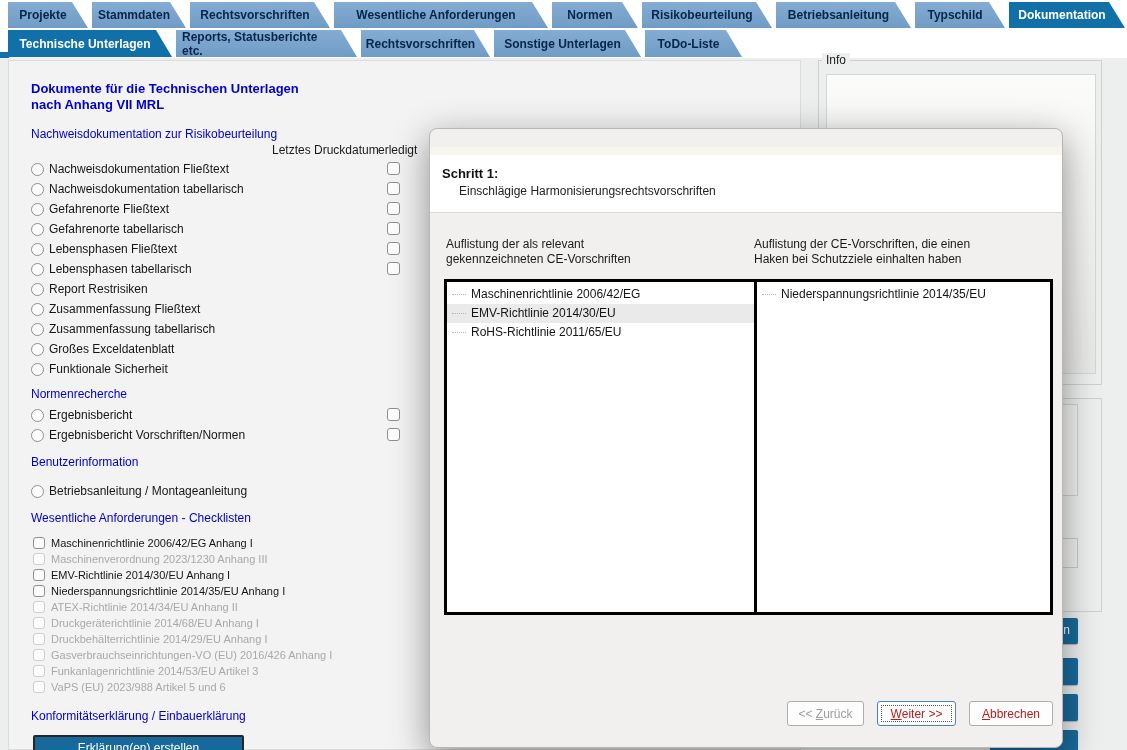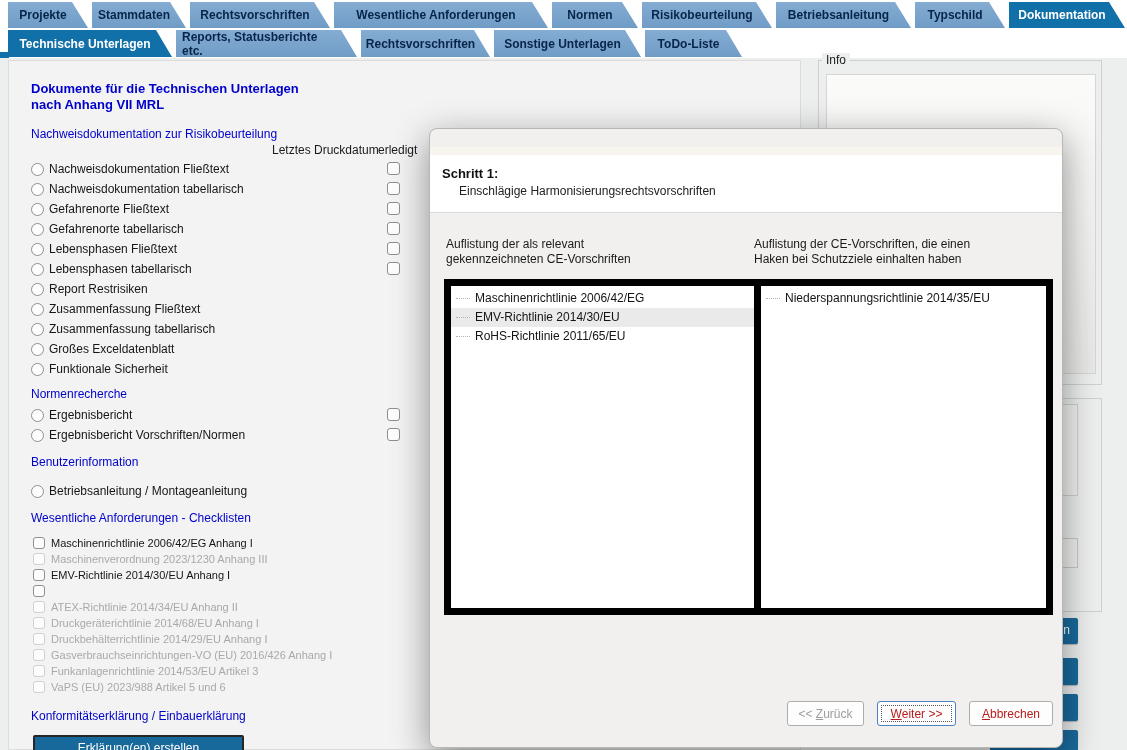--- a/index.html
+++ b/index.html
@@ -94,21 +94,21 @@
   .dtitle-text { font-size:12px; color:#1f1f1f; flex:1 1 auto; }
   .dclose { font-size:14px; color:#333333; cursor:pointer; line-height:14px; }
   .dheader { position:absolute; left:0; top:26px; width:100%; height:58px;
     background:#ffffff; border-bottom:1px solid #d8d8d6; padding:11px 0 0 12px; }
   .step { font-size:13px; font-weight:bold; color:#111111; }
   .stepsub { font-size:12px; color:#222222; margin:3px 0 0 17px; }
   .llabel { position:absolute; top:108px; font-size:12px; line-height:15px; color:#1a1a1a; }
   .l1 { left:16px; }
   .l2 { left:324px; }
   .listbox { position:absolute; top:150px; height:336px; background:#ffffff;
-    border:7px solid #000000; overflow:hidden; padding-top:3px; }
+    border:3px solid #000000; overflow:hidden; padding-top:3px; }
   .lbl1 { left:14px;  width:326px; }
   .lbl2 { left:324px; width:299px; }
   .litem { position:relative; height:19px; line-height:19px; font-size:12px;
     padding-left:24px; white-space:nowrap; color:#141414; cursor:default; }
   .litem::before { content:""; position:absolute; left:5px; top:9px; width:14px;
     border-top:1px dotted #b5b5b5; }
   .litem.sel { background:#eaeaea; }
   .dbuttons { position:absolute; left:0; top:572px; width:100%; height:34px; }
   .dbtn { position:absolute; height:25px; background:#fdfdfd; border:1px solid #adadad;
     border-radius:3px; font-family:"Liberation Sans",sans-serif; font-size:12px;
@@ -228,20 +228,21 @@
         <div class="crow off">
           <span class="cbox"></span>
           <span class="clabel">Maschinenverordnung 2023/1230 Anhang III</span>
         </div>
         <div class="crow">
           <span class="cbox"></span>
           <span class="clabel">EMV-Richtlinie 2014/30/EU Anhang I</span>
         </div>
         <div class="crow">
           <span class="cbox"></span>
+          <span class="clabel">Niederspannungsrichtlinie 2014/35/EU Anhang I</span>
         </div>
         <div class="crow off">
           <span class="cbox"></span>
           <span class="clabel">ATEX-Richtlinie 2014/34/EU Anhang II</span>
         </div>
         <div class="crow off">
           <span class="cbox"></span>
           <span class="clabel">Druckgeräterichtlinie 2014/68/EU Anhang I</span>
         </div>
         <div class="crow off">

